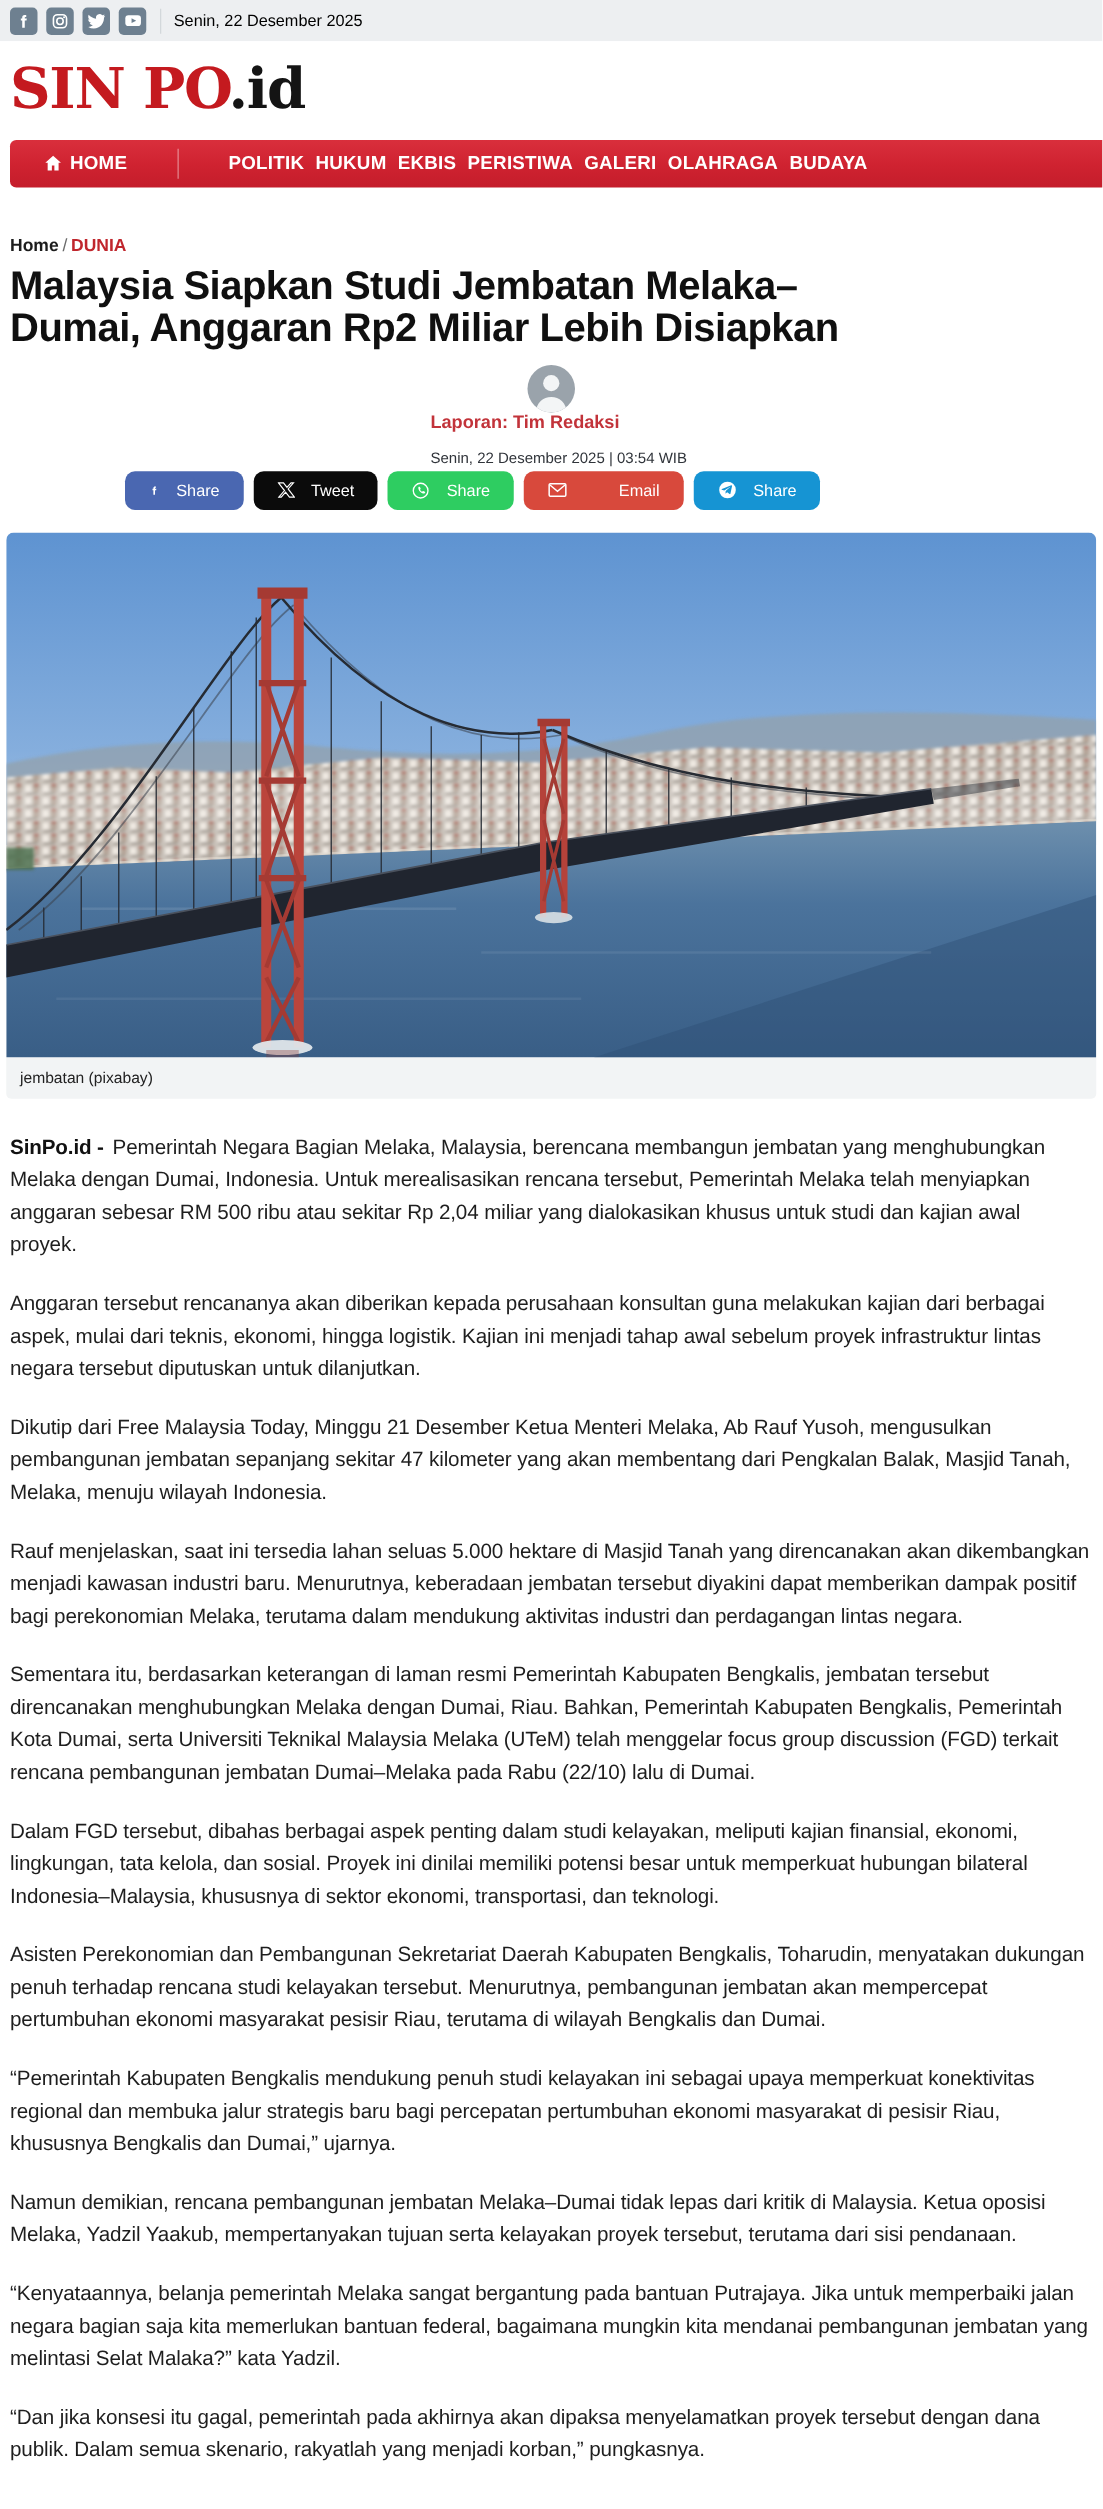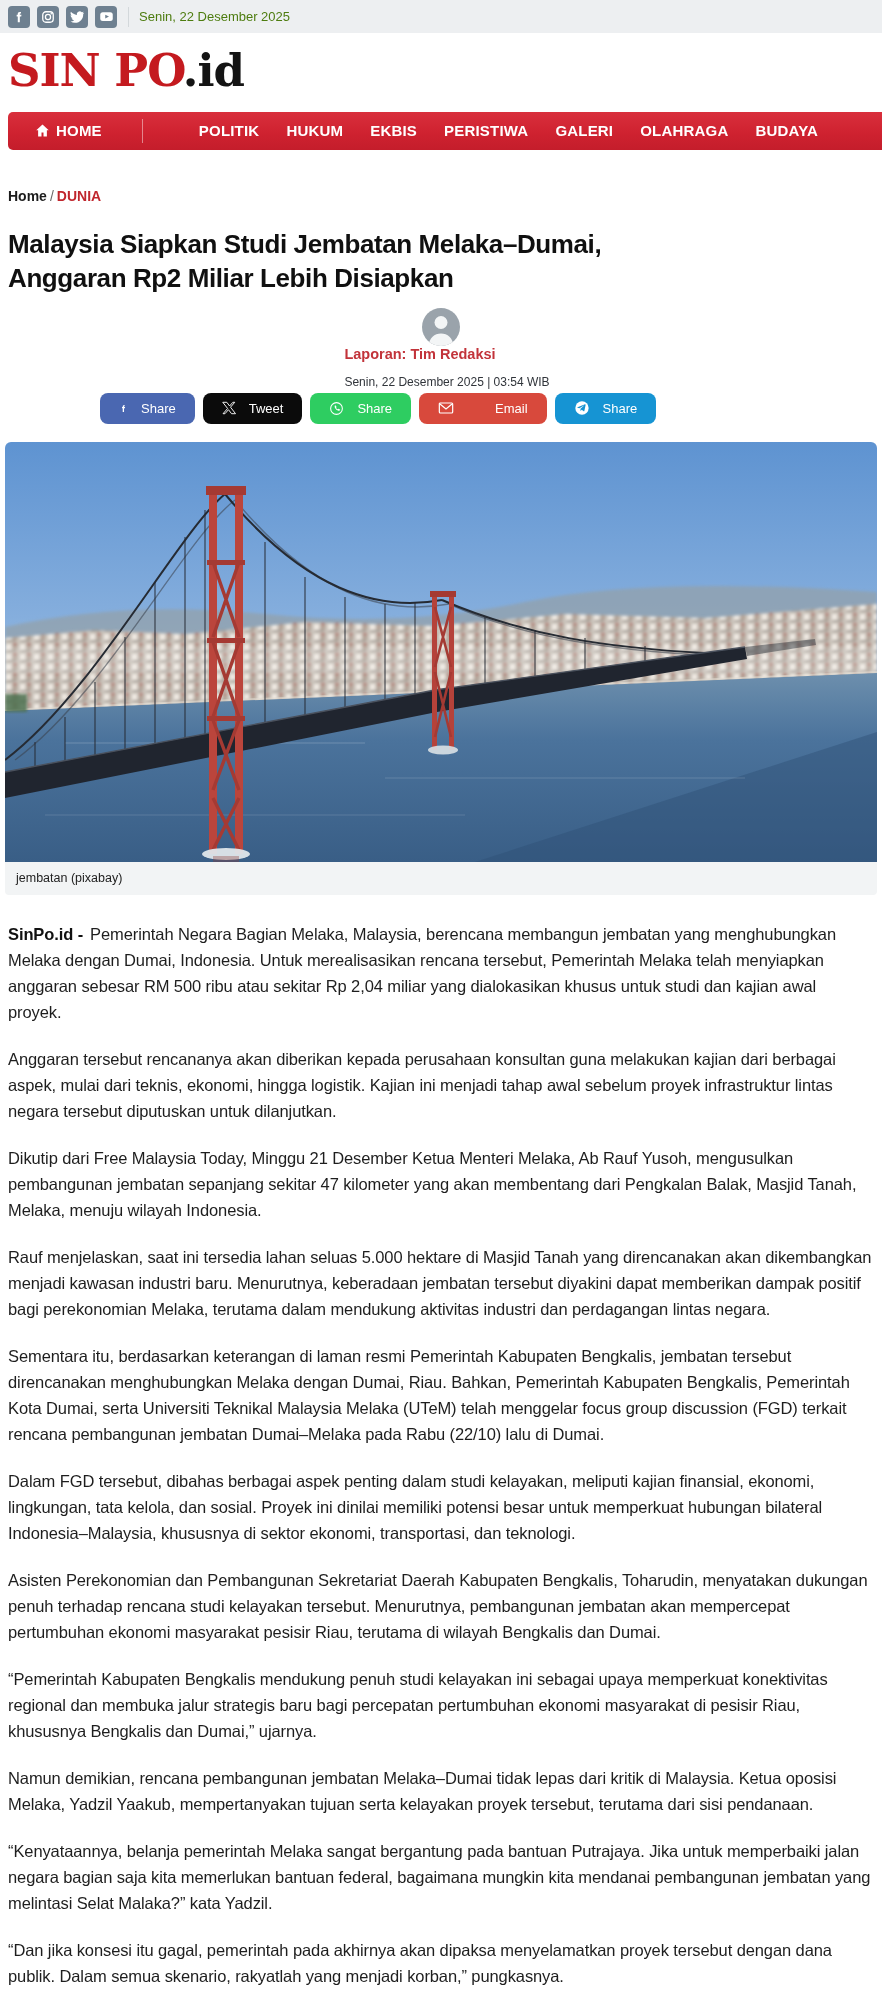--- a/index.html
+++ b/index.html
@@ -15,52 +15,52 @@
     height:33px; background:#edeff1; display:flex; align-items:center;
     padding-left:8px;
   }
   .social-icon {
     width:22px; height:22px; border-radius:4px; background:#6e8090;
     display:flex; align-items:center; justify-content:center;
     margin-right:7px; cursor:pointer;
   }
   .social-icon svg { display:block; }
   .topbar-divider { width:1px; height:20px; background:#d3d8db; margin:0 10px 0 4px; }
-  .topbar-date { font-size:13px; color:#4d7c0f; }
+  .topbar-date { font-size:13px; color:#000000; }
 
   
   .logo-row { padding:13px 0 16px 8px; background:#fff; }
   .logo { font-family:"DejaVu Serif", serif; font-weight:bold; font-size:45px;
           letter-spacing:-1px; line-height:1.1; cursor:pointer; display:inline-block; }
   .logo .lg-red { color:#c41a1f; }
   .logo .lg-dark { color:#141414; }
 
   
   .navbar {
     margin-left:8px; height:38px;
     background:linear-gradient(180deg,#d92f3c 0%, #cf2230 55%, #c41d2b 100%);
     border-radius:5px 0 0 5px;
     display:flex; align-items:center; padding-left:27px;
   }
   .nav-item {
     color:#fff; font-weight:bold; font-size:15px; letter-spacing:.2px;
     cursor:pointer; display:flex; align-items:center; white-space:nowrap;
   }
-  .nav-item + .nav-item { margin-left:27px; }
+  .nav-item + .nav-item { margin-left:9px; }
   .nav-home-icon { margin-right:6px; display:flex; }
   .nav-divider { width:1px; height:24px; background:rgba(255,255,255,.45); margin:0 0 0 40px; }
-  .nav-divider + .nav-item { margin-left:56px; }
+  .nav-divider + .nav-item { margin-left:40px; }
 
   
   .content { padding:0 8px; }
   .breadcrumb { margin-top:38px; font-size:14px; font-weight:bold; color:#1c1c1c; }
   .breadcrumb .bc-sep { color:#6a6a6a; font-weight:normal; padding:0 3px; }
   .breadcrumb .bc-section { color:#c0262d; cursor:pointer; }
   .article-title {
-    margin-top:23px; font-size:26px; font-weight:bold; color:#101010;
+    margin-top:7px; font-size:32px; font-weight:bold; color:#101010;
     letter-spacing:-0.4px; line-height:34px; max-width:700px;
   }
 
   
   .author-row { margin-top:13px; display:flex; align-items:center;flex-direction:column; }
   .avatar {
     width:38px; height:38px; border-radius:50%; background:#9aa3ab; overflow:hidden;
     display:flex; align-items:center; justify-content:center; flex:none;
   }
   .author-meta { margin-left:12px; }

